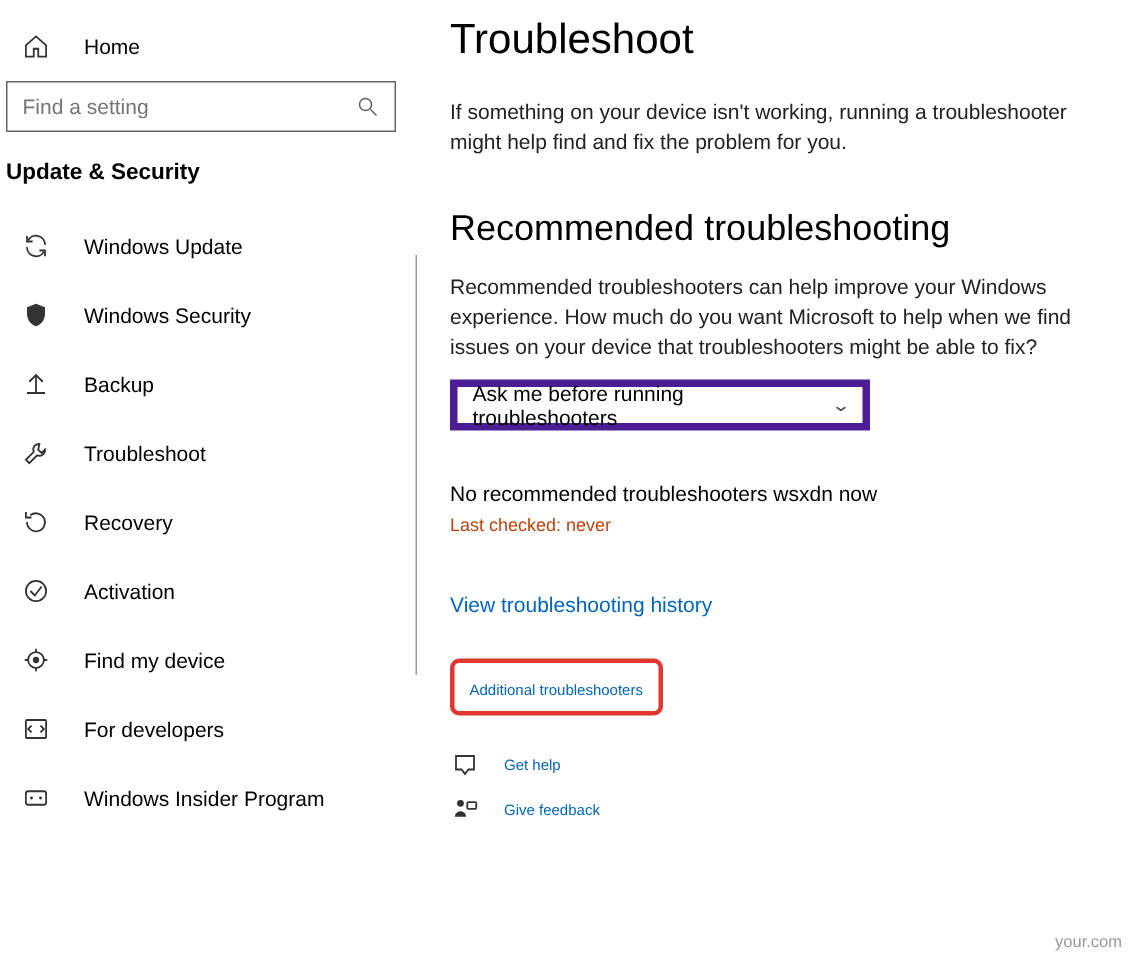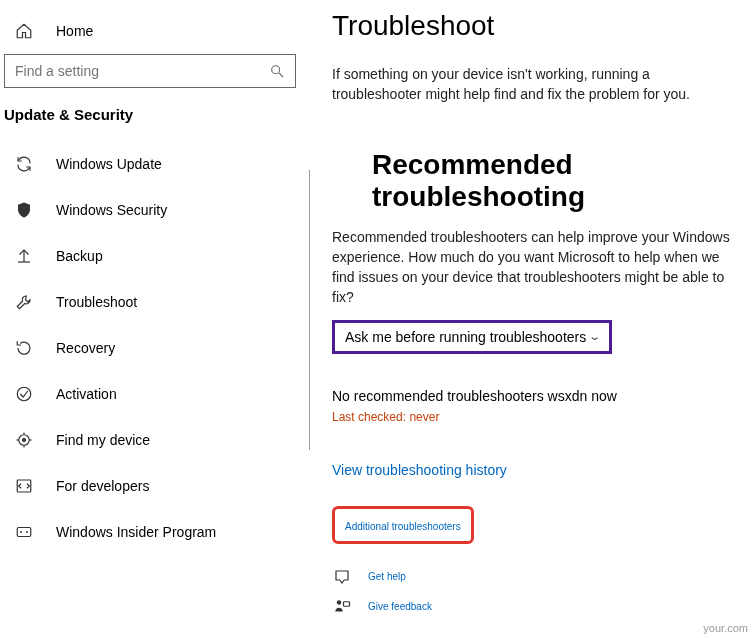--- a/index.html
+++ b/index.html
@@ -8,21 +8,21 @@
     font-size: 14px;
     background: #fff;
     color: #000;
     width: 754px;
     height: 638px;
     overflow: hidden;
     position: relative;
   }
   .container { display: flex; height: 100%; }
   .sidebar {
-    width: 310px;
+    width: 278px;
     padding: 14px 0 0 0;
     position: relative;
   }
   .home-row {
     display: flex;
     align-items: center;
     padding: 8px 0 14px 12px;
     cursor: pointer;
   }
   .home-row .icon { width: 24px; display:flex; justify-content:center; }
@@ -72,37 +72,36 @@
     position: relative;
   }
   .page-title {
     font-size: 28px;
     font-weight: 300;
     margin-bottom: 22px;
   }
   .intro {
     font-size: 14px;
     line-height: 1.45;
-    margin-bottom: 44px;
+    margin-bottom: 34px;
     color:#222;
   }
   .section-title {
-    font-size: 28px;
-    font-weight: 700;
+    font-size: 24px;
+    font-weight: 400;
     margin-bottom: 14px;
-    margin-left: 40px;
   }
   .section-text {
     font-size: 14px;
     line-height: 1.45;
     margin-bottom: 12px;
     color:#222;
   }
   .dropdown {
-    border: 3px solid #4c1d95;
+    border: 5px solid #4c1d95;
     height: 34px;
     width: 280px;
     display: flex;
     align-items: center;
     justify-content: space-between;
     padding: 0 10px;
     font-size: 14px;
     cursor: pointer;
     margin-bottom: 34px;
   }

